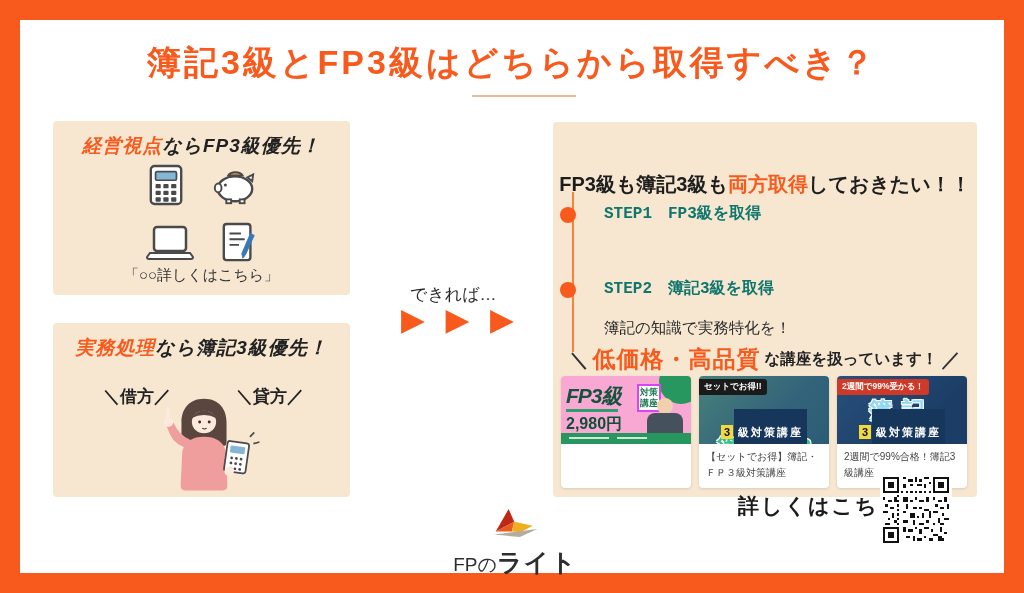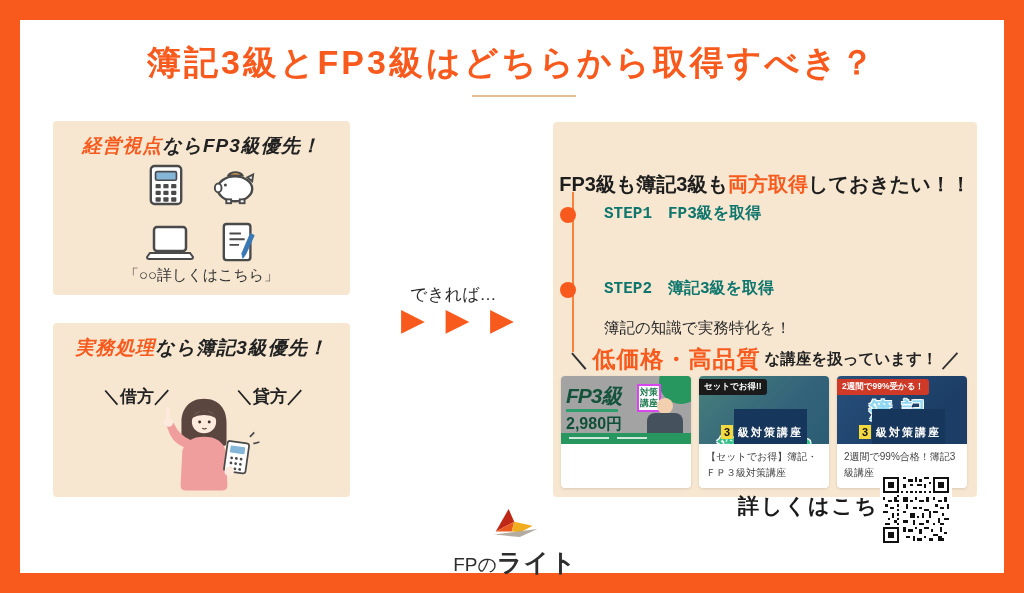--- a/index.html
+++ b/index.html
@@ -44,21 +44,21 @@
   .slogan { position:absolute; left:0; top:222px; width:100%; display:flex; align-items:center; justify-content:center; gap:4px; }
   .slogan .slash { font-size:19px; color:#333; font-weight:600; }
   .slogan .big { font-size:23px; font-weight:800; color:#f85a1d; letter-spacing:1px; }
   .slogan .rest { font-size:15.5px; font-weight:bold; color:#222; }
 
   .cards { position:absolute; left:8px; top:254px; display:flex; gap:8px; }
   .card { width:130px; background:#fff; border-radius:4px; box-shadow:0 1px 3px rgba(0,0,0,.12); overflow:hidden; cursor:pointer; }
   .thumb { position:relative; width:130px; height:68px; overflow:hidden; }
   .card-caption { padding:5px 7px 8px 7px; font-size:10px; line-height:1.55; color:#444; }
 
-  .thumb1 { background:#a3a3a3;padding-left:10px; }
+  .thumb1 { background:#f9a8d4;padding-left:10px; }
   .t1-circle { position:absolute; right:-12px; top:-16px; width:44px; height:44px; border-radius:50%; background:#27965f; }
   .t1-title { position:absolute; left:5px; top:6px; font-size:21px; font-weight:800; color:#14523c; letter-spacing:-1px; font-style:italic; }
   .t1-tag { position:absolute; left:76px; top:8px; width:24px; font-size:9px; line-height:1.2; font-weight:bold;
             color:#1d7a4f; background:#fff; border:2px solid #d946ef; text-align:center; padding:1px; }
   .t1-underbar { position:absolute; left:5px; top:33px; width:52px; height:3px; background:#2e9e6e; }
   .t1-price { position:absolute; left:5px; top:38px; font-size:16px; font-weight:800; color:#0f4f38; }
   .t1-man-head { position:absolute; right:18px; top:22px; width:16px; height:16px; border-radius:50%; background:#f2cfae; }
   .t1-man-body { position:absolute; right:8px; top:37px; width:36px; height:22px; border-radius:8px 8px 0 0; background:#45525e; }
   .t1-band { position:absolute; left:0; bottom:0; width:100%; height:11px; background:#27965f; }
   .t1-band i { position:absolute; top:4px; height:2px; background:#cfe8da; }

